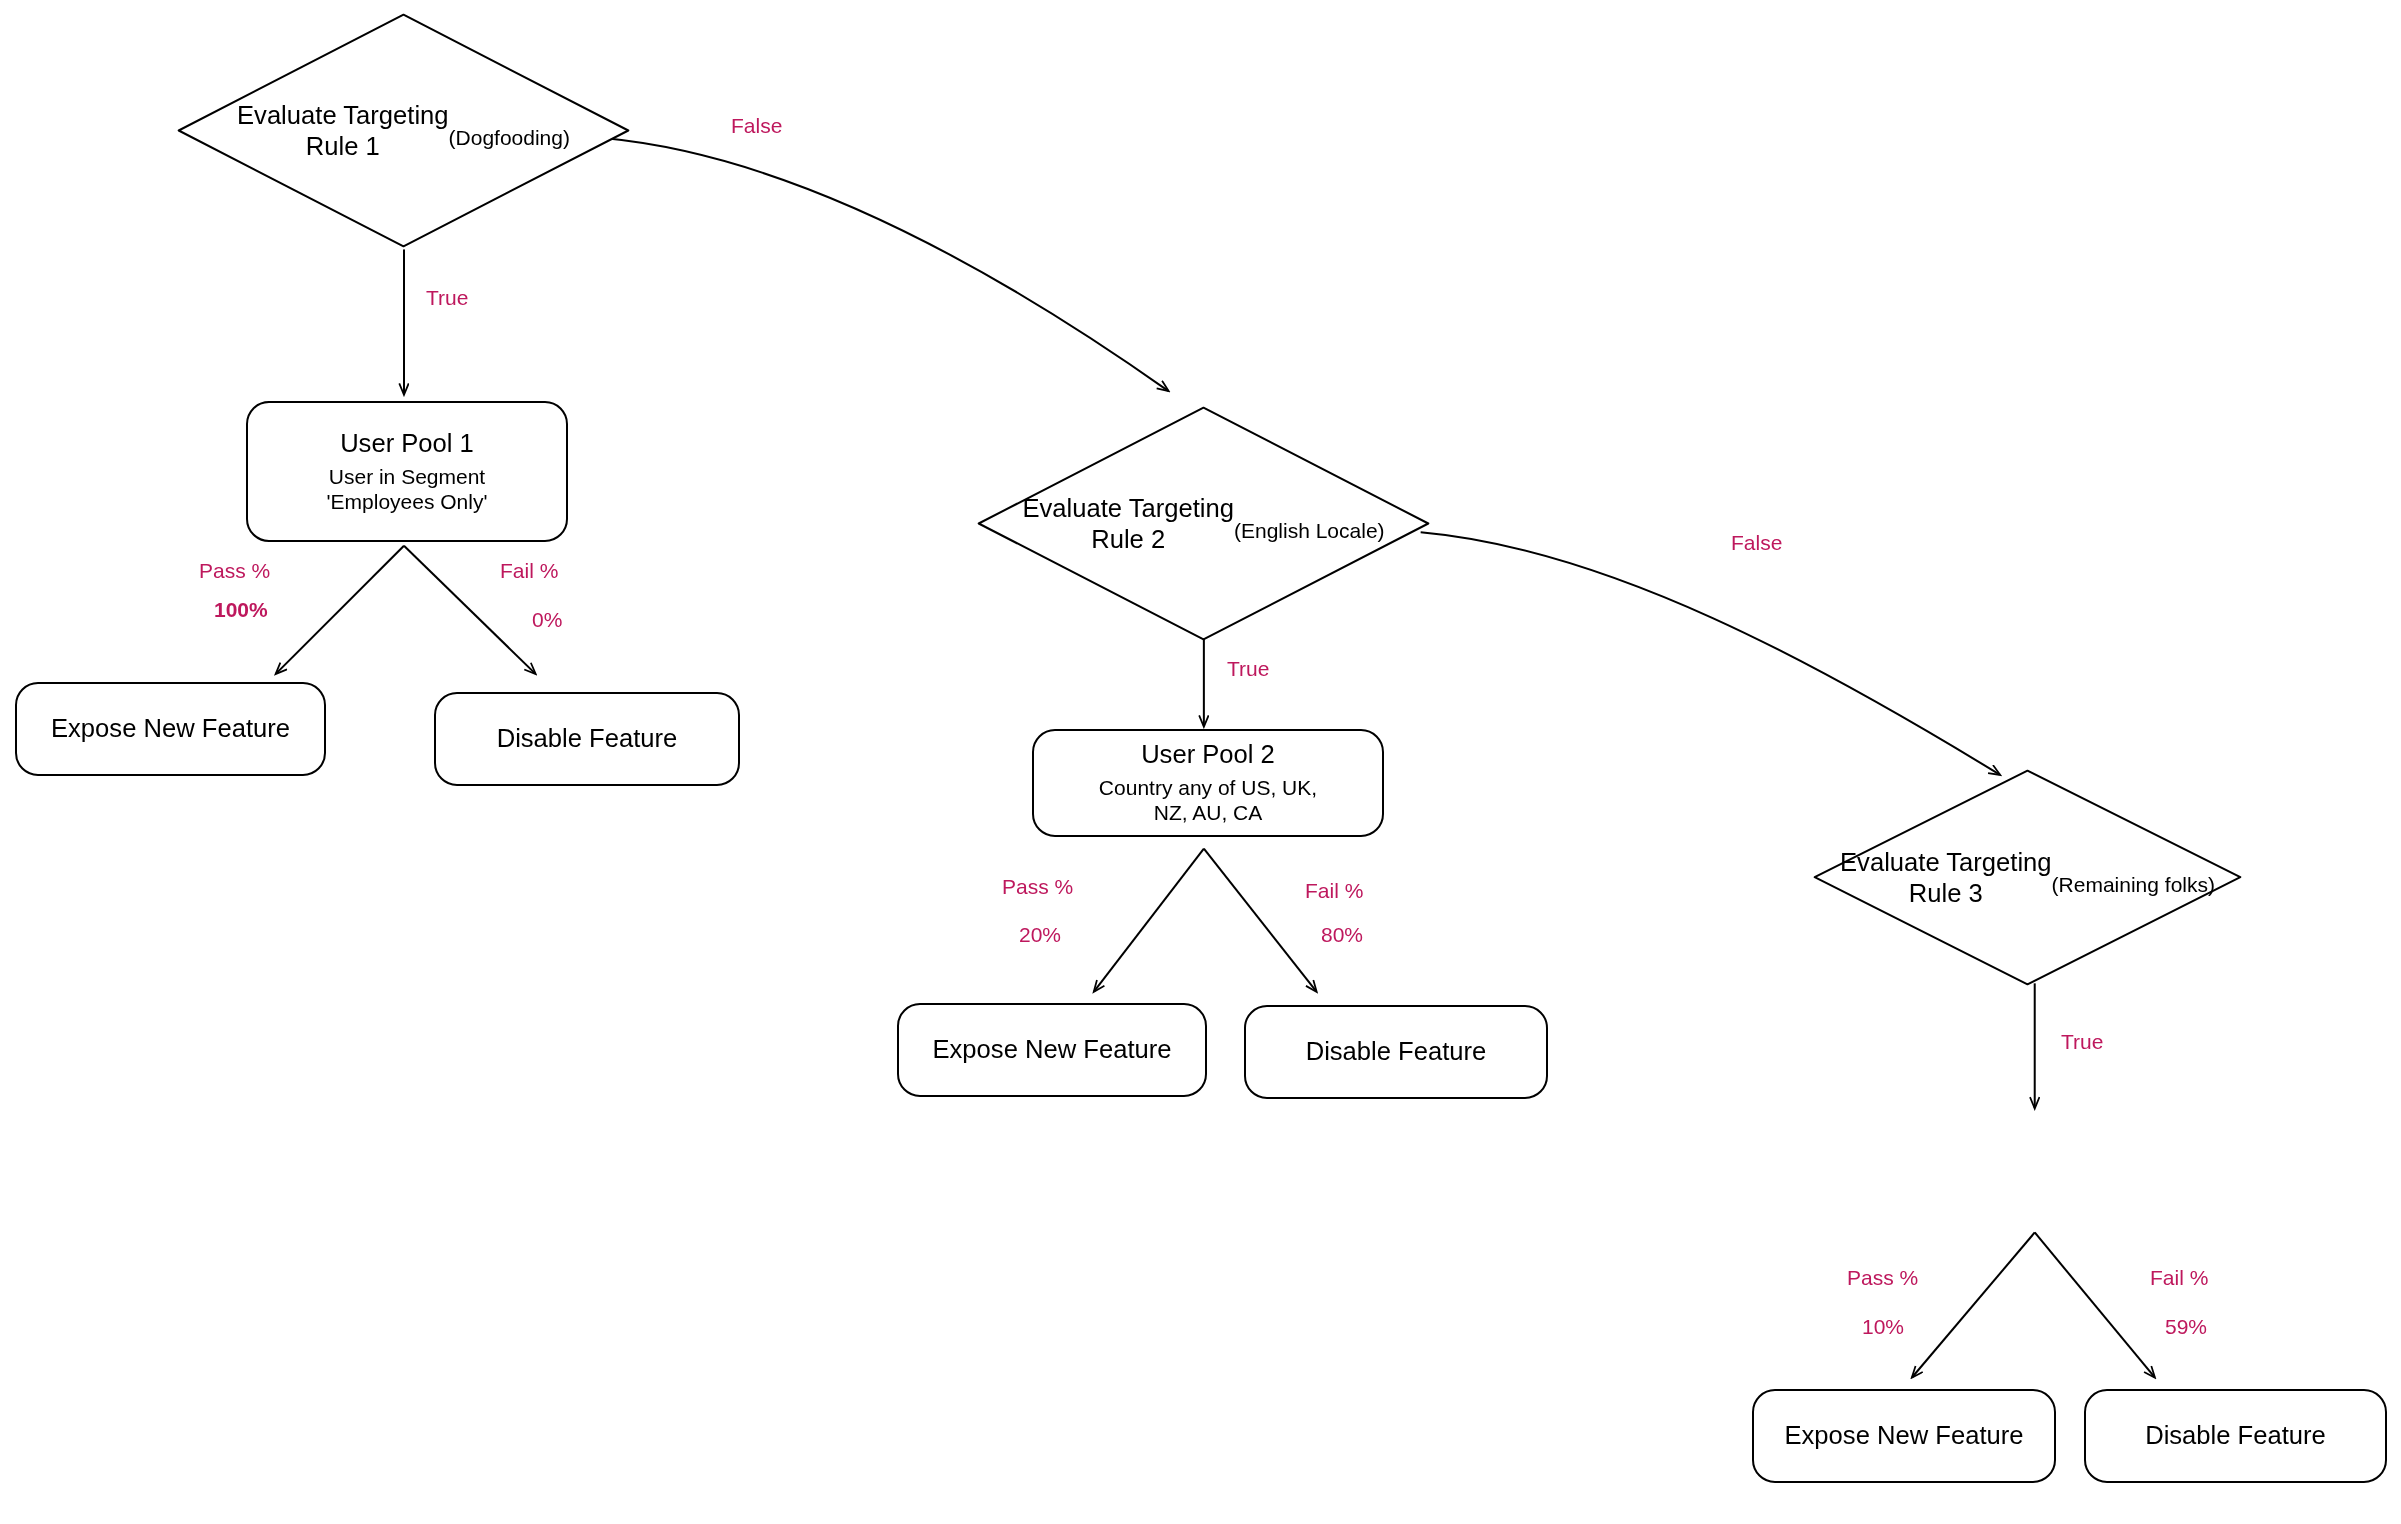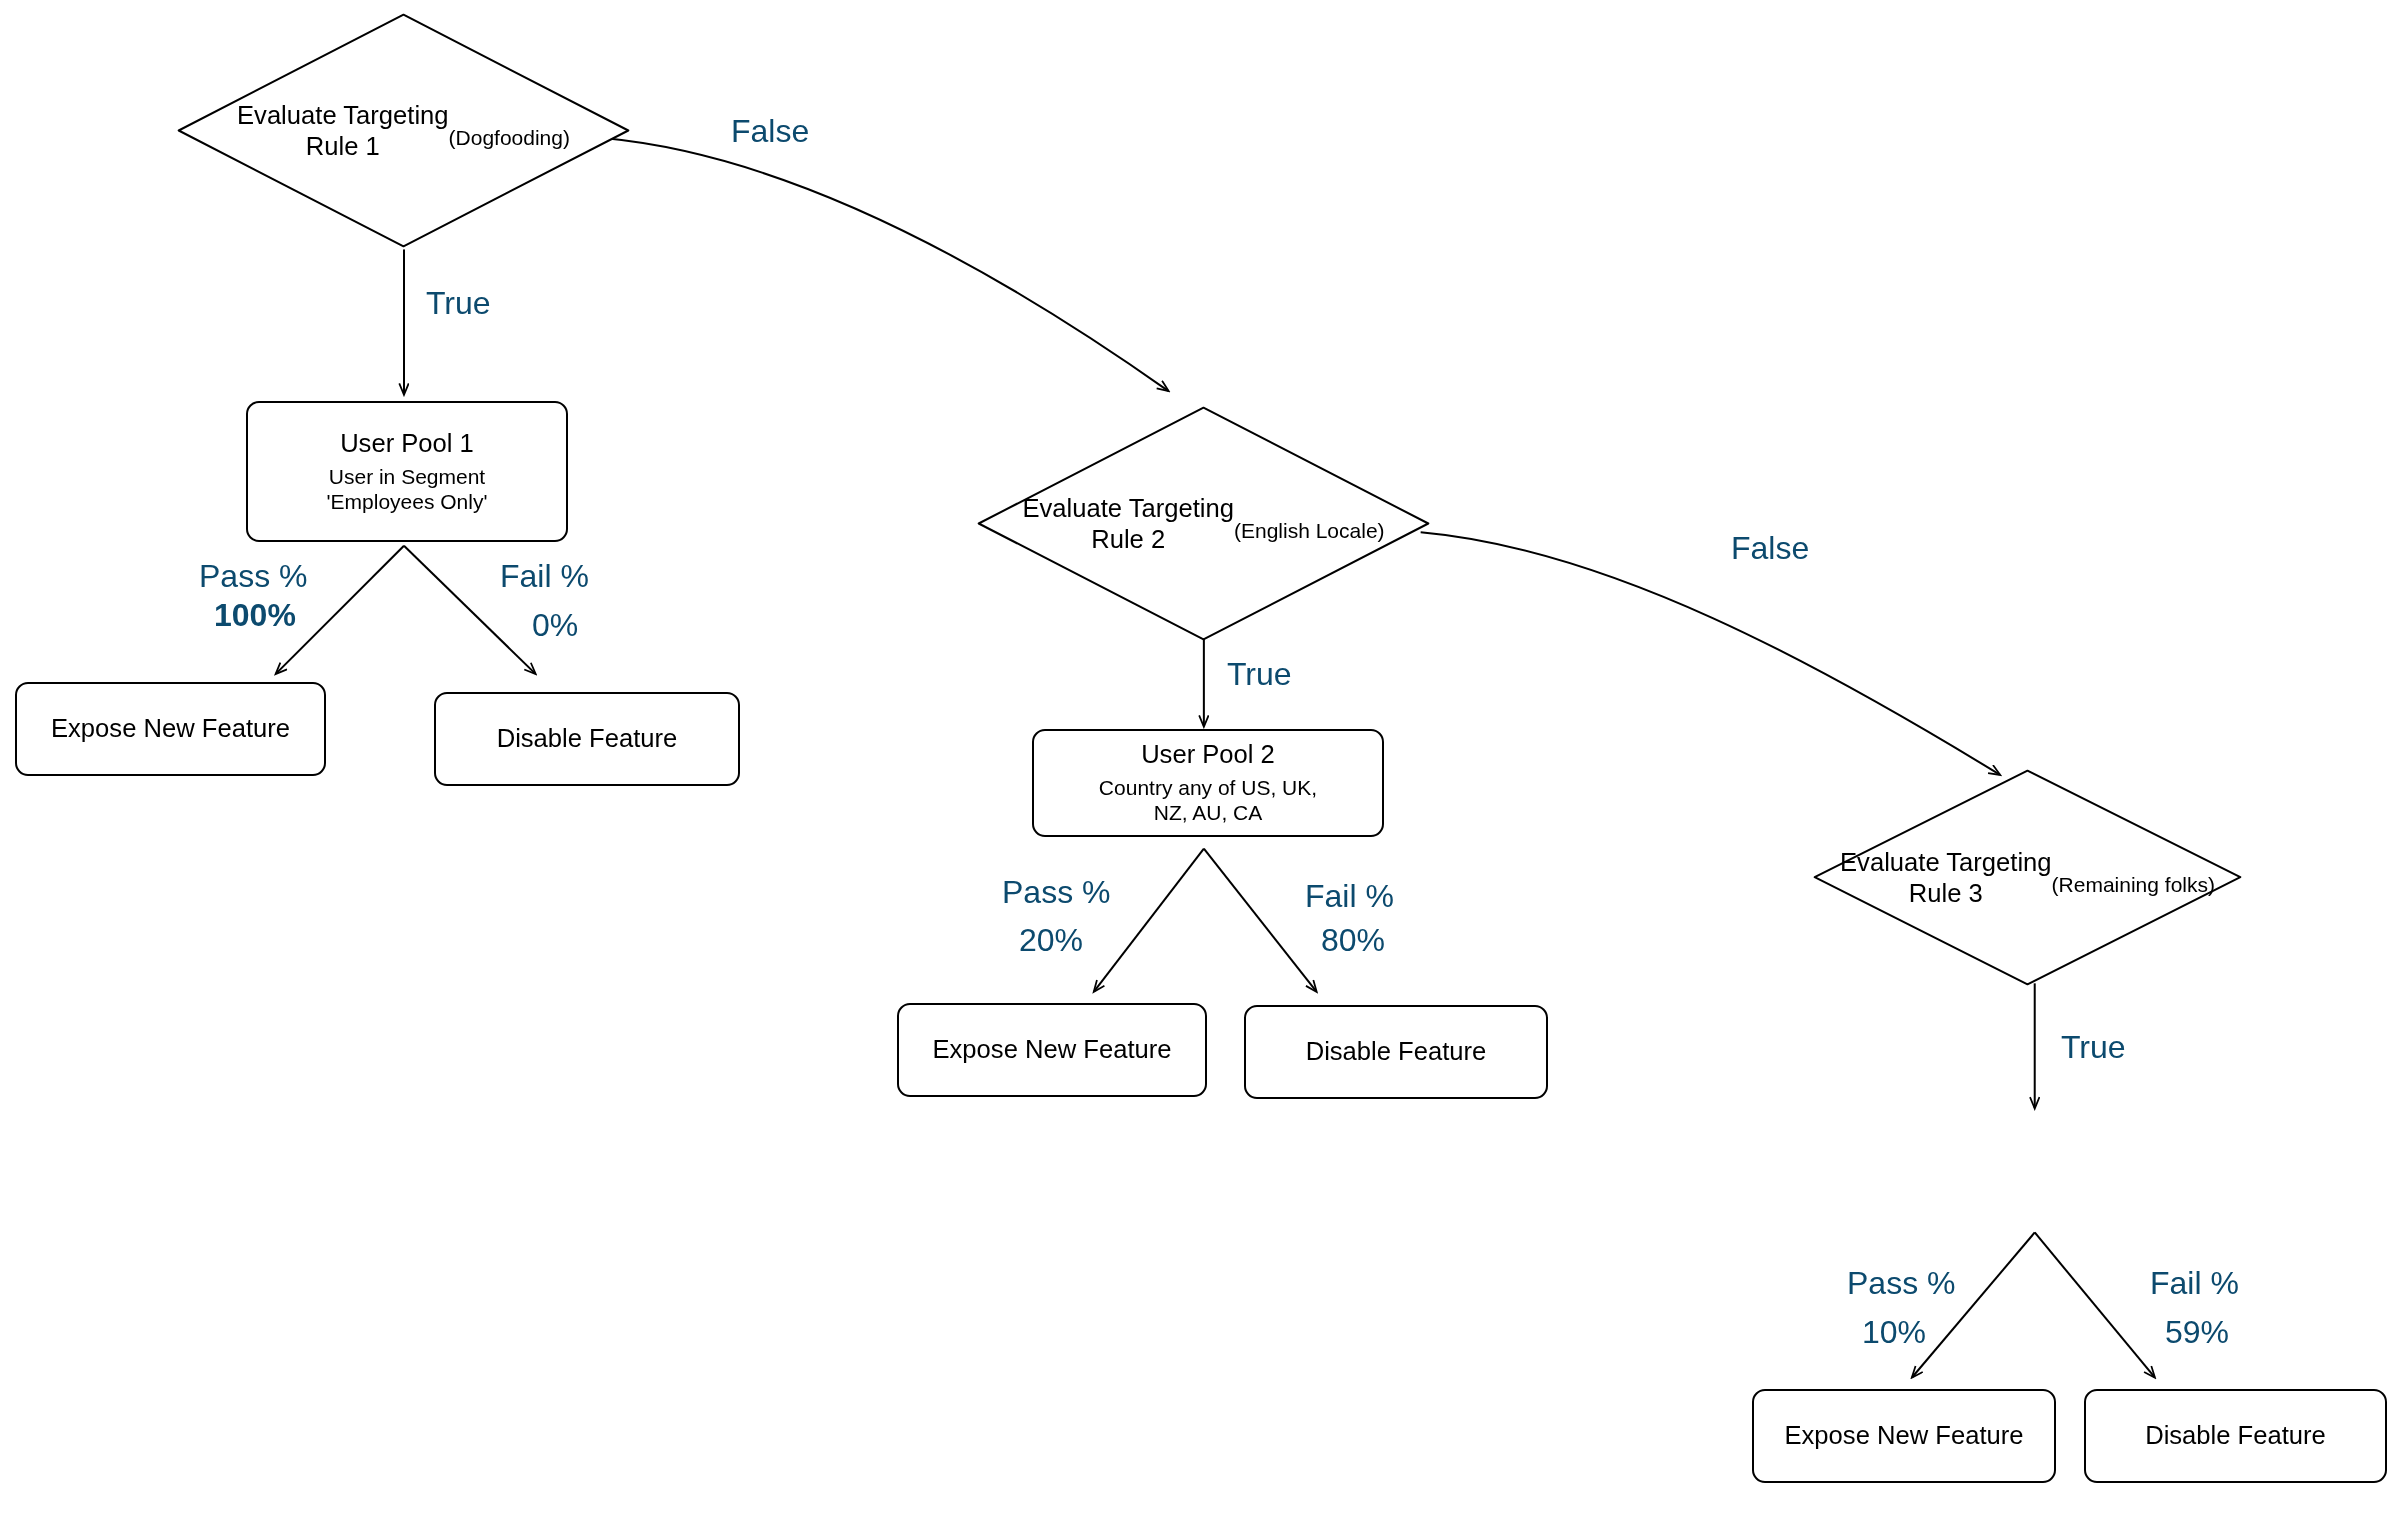--- a/index.html
+++ b/index.html
@@ -33,21 +33,21 @@
     display: flex;
     flex-direction: column;
     align-items: center;
     justify-content: center;
     text-align: center;
     background: #ffffff;
   }
   
   .rect {
     border: 2px solid #000000;
-    border-radius: 13px;
+    border-radius: 23px;
   }
   .node .title {
     font-size: 25.6px;
     line-height: 1.15;
     white-space: nowrap;
   }
   .node .subtitle {
     font-size: 21px;
     line-height: 1.18;
     margin-top: 6.7px;
@@ -76,24 +76,24 @@
     font-size: 25.6px;
     line-height: 1.2;
     white-space: pre-line;
   }
   .diamond .subtitle {
     font-size: 21px;
     margin-top: 15px;
   }
   .edge-label {
     position: absolute;
-    font-size: 32px;
+    font-size: 21px;
     line-height: 1.1;
     white-space: nowrap;
-    color: #0c4a6e;
+    color: #be185d;
   }
 </style>
 </head>
 <body>
 
 <div id="canvas">
 
   <svg id="edges" viewBox="0 0 3566 2264" xmlns="http://www.w3.org/2000/svg">
     <defs>
       <marker id="arrow" markerWidth="22" markerHeight="22" refX="18" refY="8" orient="auto" markerUnits="userSpaceOnUse">

